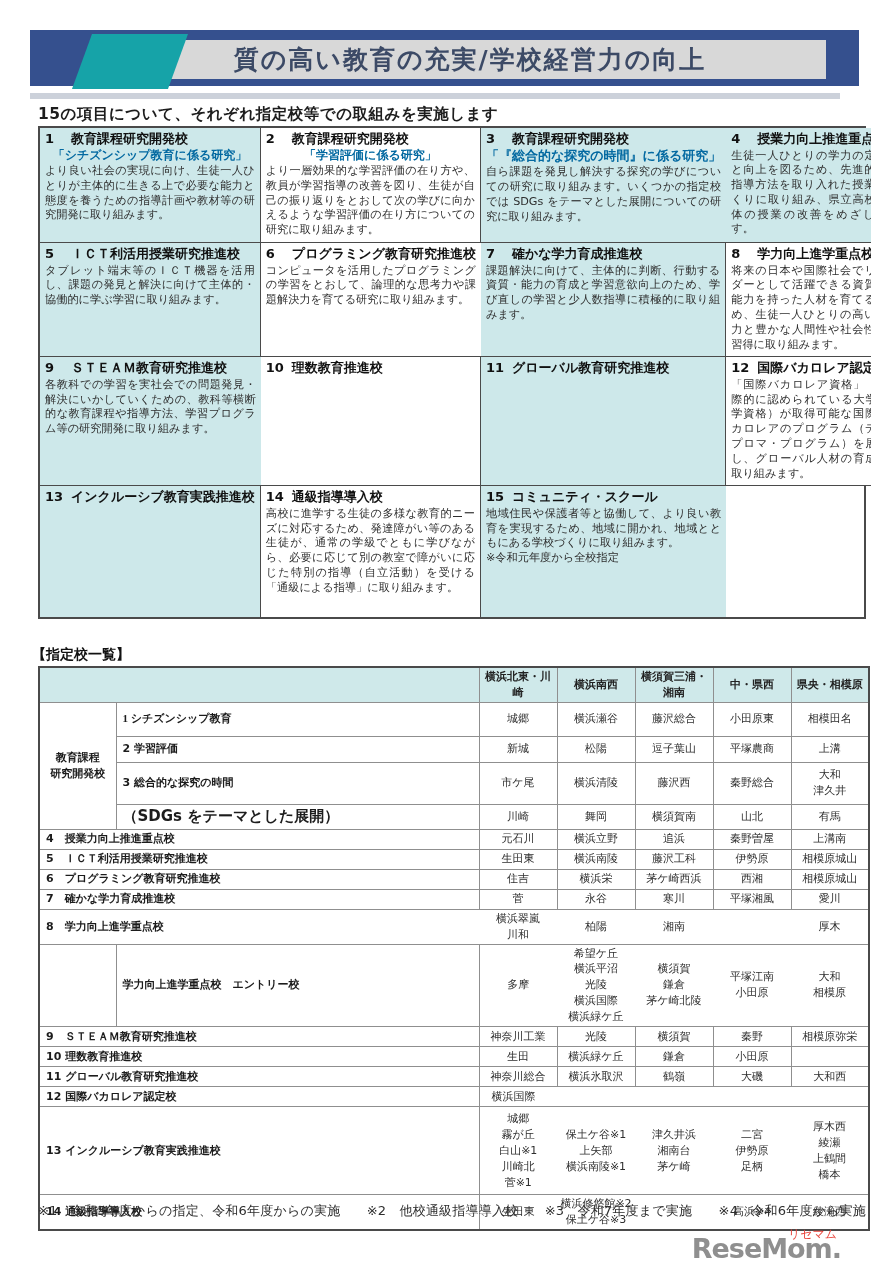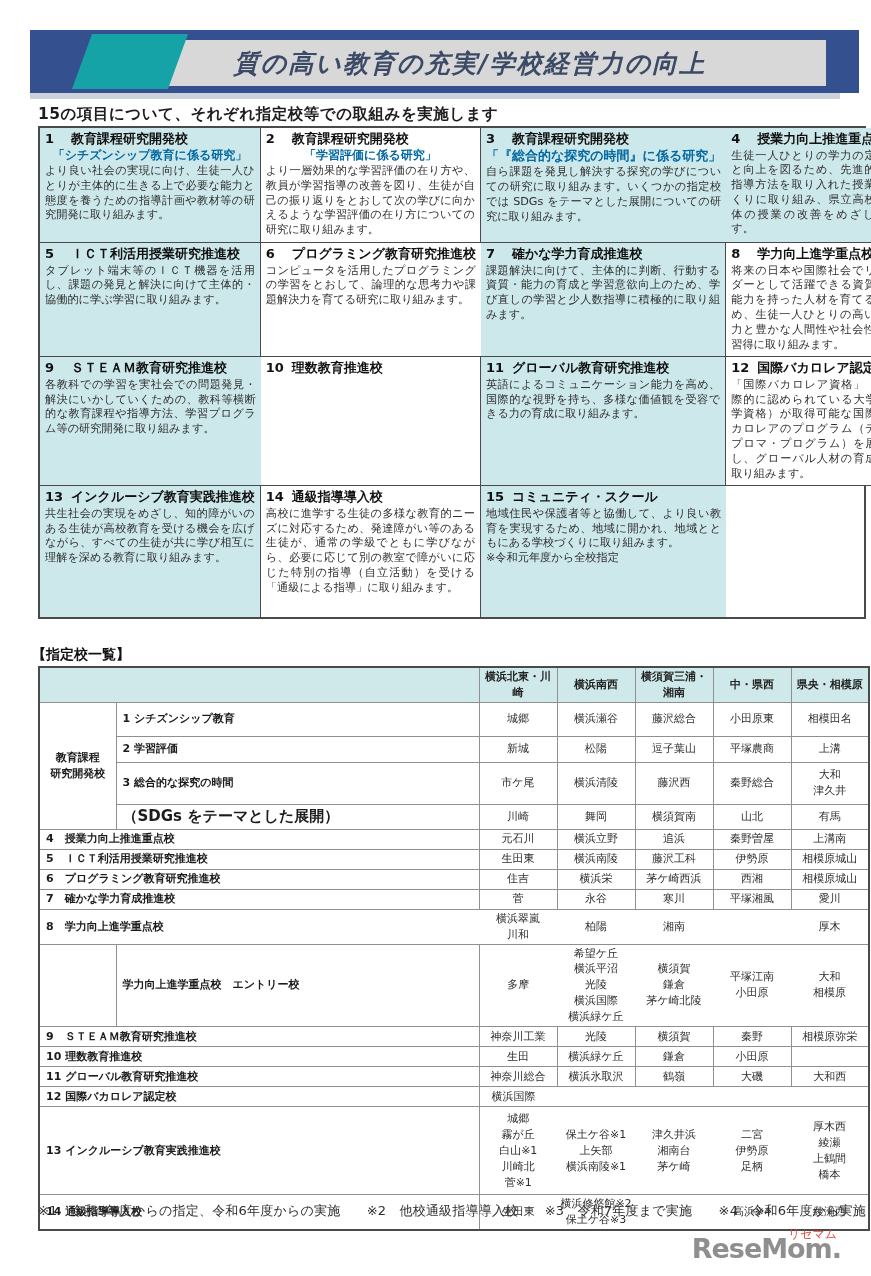--- a/index.html
+++ b/index.html
@@ -2,21 +2,21 @@
 <html><head>
 <meta charset="utf-8">
 <style>
   html,body{margin:0;padding:0;}
   body{
     width:871px;height:1276px;background:#ffffff;position:relative;overflow:hidden;
     font-family:"DejaVu Sans","Liberation Sans",sans-serif;color:#2b2b2b;
     -webkit-font-smoothing:antialiased;
   }
   
-  .banner{position:absolute;top:30px;left:30px;right:12px;height:63px;background:#35508e;font-style:italic;}
+  .banner{position:absolute;top:30px;left:30px;right:12px;height:56px;background:#35508e;}
   .banner-shadow{position:absolute;top:93px;left:30px;width:810px;height:6px;background:#ccd1da;}
   .gray-band{position:absolute;left:84px;top:10px;right:33px;bottom:7px;background:#d8d8d8;
     display:flex;align-items:center;justify-content:center;}
   .banner-title{font-size:25px;font-weight:bold;color:#3c4a66;letter-spacing:2px;}
   .teal-para{position:absolute;left:52px;top:4px;width:96px;height:55px;background:#16a3a8;transform:skewX(-20deg);}
   
   .intro{position:absolute;top:104px;left:38px;font-size:15.5px;font-weight:bold;color:#1d1d1d;letter-spacing:0.5px;}
   
   .grid{position:absolute;top:126px;left:38px;width:824px;
     display:grid;grid-template-columns:1fr 1fr 1fr 1fr;border:2px solid #4a4a4a;}
@@ -33,21 +33,21 @@
   
   .list-title{position:absolute;top:646px;left:32px;font-size:14px;font-weight:bold;color:#111;}
   table.schools{position:absolute;top:666px;left:38px;border-collapse:collapse;table-layout:fixed;
     font-size:11px;color:#2e2e2e;border:2px solid #4a4a4a;}
   table.schools td,table.schools th{border:1px solid #8f8f8f;padding:1px 3px;box-sizing:border-box;
     text-align:center;vertical-align:middle;font-weight:normal;line-height:1.45;white-space:pre-line;}
   table.schools tr.head th{background:#cfe9ea;font-weight:bold;height:24px;color:#222;}
   td.lab{text-align:left !important;font-weight:bold !important;padding-left:6px !important;color:#1c1c1c;white-space:nowrap !important;}
   td.glab{font-weight:bold !important;color:#1c1c1c;}
   td.small{font-size:15px;margin-top:25px;}
-  tr.hr1 td{height:34px;} tr.hr2 td{height:26px;} tr.hr3 td{height:42px;} tr.hrS td{height:24px;}
+  tr.hr1 td{height:34px;font-family:Liberation Serif, serif;} tr.hr2 td{height:26px;} tr.hr3 td{height:42px;} tr.hrS td{height:24px;}
   tr.h20 td{height:20px;} tr.hr8 td{height:34px;} tr.hrE td{height:80px;} tr.hr13 td{height:88px;} tr.hr14 td{height:30px;}
   tr.dot-top td{border-top:1px dotted #8f8f8f;}
   td.nb{border-left:none !important;border-right:none !important;}
   td.nbl{border-left:none !important;}
   td.nbr{border-right:none !important;}
   td.spanleft{text-align:left !important;padding-left:12px !important;}
   
   .footnotes{position:absolute;top:1202px;left:38px;font-size:13px;color:#2e2e2e;letter-spacing:0.2px;}
   .logo{position:absolute;right:30px;bottom:12px;color:#8f8f8f;font-size:27px;font-weight:800;letter-spacing:-1px;}
   .logo .ruby{position:absolute;top:-7px;right:4px;font-size:12px;font-weight:normal;color:#e8453c;letter-spacing:0;}
@@ -106,30 +106,28 @@
   <div class="cell teal r3 c3">
     <div class="ttl"><span class="num">9</span><span>ＳＴＥＡＭ教育研究推進校</span></div>
     <div class="bd pre">各教科での学習を実社会での問題発見・解決にいかしていくための、教科等横断的な教育課程や指導方法、学習プログラム等の研究開発に取り組みます。</div>
   </div>
 
   <div class="cell r4 c1">
     <div class="ttl"><span class="num">10</span><span>理数教育推進校</span></div>
   </div>
   <div class="cell teal r4 c2">
     <div class="ttl"><span class="num">11</span><span>グローバル教育研究推進校</span></div>
-    <div class="bd pre">英語によるコミュニケーション能力を高め、国際的な視野を持ち、多様な価値観を受容できる力の育成に取り組みます。</div>
   </div>
   <div class="cell r4 c3">
     <div class="ttl"><span class="num">12</span><span>国際バカロレア認定校</span></div>
     <div class="bd pre">「国際バカロレア資格」（国際的に認められている大学入学資格）が取得可能な国際バカロレアのプログラム（ディプロマ・プログラム）を展開し、グローバル人材の育成に取り組みます。</div>
   </div>
 
   <div class="cell teal r5 c1">
     <div class="ttl"><span class="num">13</span><span>インクルーシブ教育実践推進校</span></div>
-    <div class="bd pre">共生社会の実現をめざし、知的障がいのある生徒が高校教育を受ける機会を広げながら、すべての生徒が共に学び相互に理解を深める教育に取り組みます。</div>
   </div>
   <div class="cell r5 c2">
     <div class="ttl"><span class="num">14</span><span>通級指導導入校</span></div>
     <div class="bd pre">高校に進学する生徒の多様な教育的ニーズに対応するため、発達障がい等のある生徒が、通常の学級でともに学びながら、必要に応じて別の教室で障がいに応じた特別の指導（自立活動）を受ける「通級による指導」に取り組みます。</div>
   </div>
   <div class="cell teal r5 c3">
     <div class="ttl"><span class="num">15</span><span>コミュニティ・スクール</span></div>
     <div class="bd pre">地域住民や保護者等と協働して、より良い教育を実現するため、地域に開かれ、地域とともにある学校づくりに取り組みます。
 ※令和元年度から全校指定</div>
   </div>

